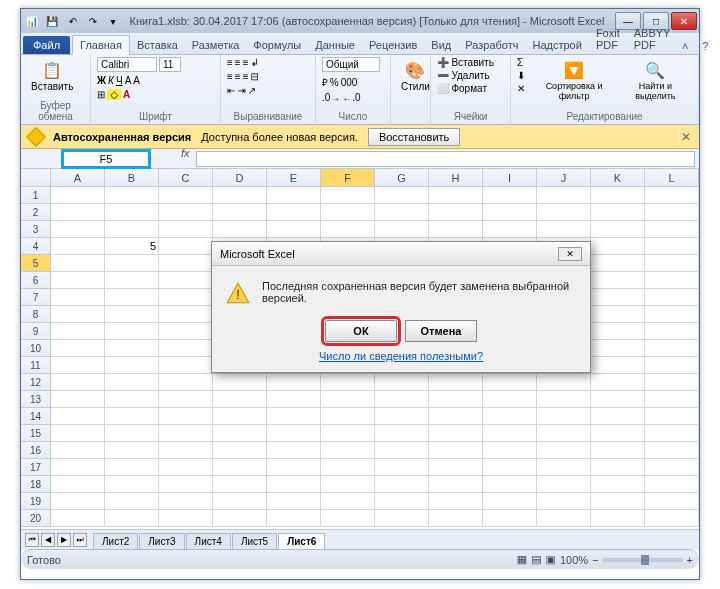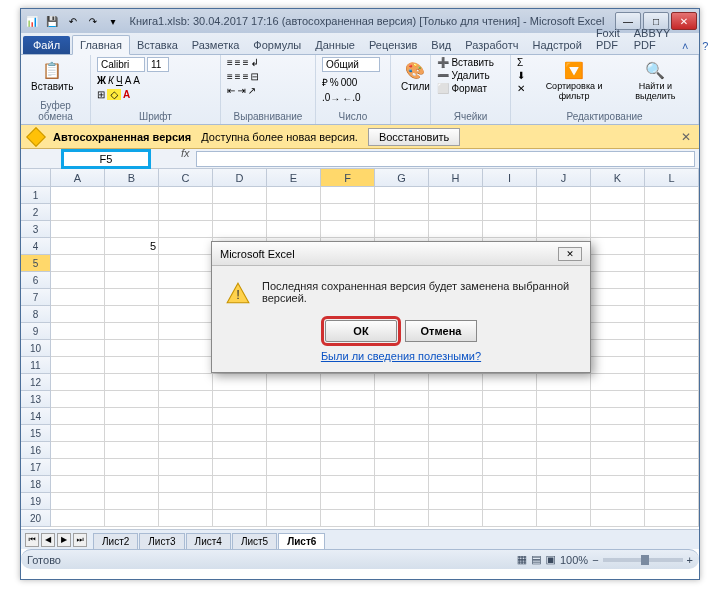--- a/index.html
+++ b/index.html
@@ -87,21 +87,21 @@
 <div class="window">
 
   <div class="titlebar">
     <div class="qat">
       <span>📊</span>
       <span>💾</span>
       <span>↶</span>
       <span>↷</span>
       <span>▾</span>
     </div>
-    <div class="title">Книга1.xlsb: 30.04.2017 17:16 (автосохраненная версия)   [Только для чтения]  -  Microsoft Excel</div>
+    <div class="title">Книга1.xlsb: 30.04.2017 17:06 (автосохраненная версия)   [Только для чтения]  -  Microsoft Excel</div>
     <div class="winbtns">
       <div>—</div>
       <div>□</div>
       <div class="close">✕</div>
     </div>
   </div>
 
   <div class="ribbon-tabs">
     <div class="file-tab">Файл</div>
     <div class="rtab active">Главная</div>
@@ -127,21 +127,21 @@
         <div class="bigbtn">
           <div class="icn">📋</div>
           <div class="lbl">Вставить</div>
         </div>
       </div>
       <div class="glabel">Буфер обмена</div>
     </div>
     <div class="rgroup" style="width:130px">
       <div class="gcontent" style="flex-direction:column; gap:3px">
         <div class="smallrow">
-          <span class="combo" style="width:48px">Calibri</span>
+          <span class="combo" style="width:60px">Calibri</span>
           <span class="combo" style="width:22px">11</span>
         </div>
         <div class="smallrow">
           <span><b>Ж</b></span>
           <span><i>К</i></span>
           <span><u>Ч</u></span>
           <span>A</span>
           <span>A</span>
         </div>
         <div class="smallrow">
@@ -614,17 +614,17 @@
             <text x="12" y="17" text-anchor="middle" font-size="12" fill="#333">!</text>
           </svg>
       </div>
       <div class="msg">Последняя сохраненная версия будет заменена выбранной версией.</div>
     </div>
     <div class="dlgbtns">
       <button class="ok">ОК</button>
       <button>Отмена</button>
     </div>
     <div class="dlglink">
-      <a href="#">Были ли сведения полезными?</a>
+      <a href="#">Число ли сведения полезными?</a>
     </div>
   </div>
 
 </div>
 
 </body></html>

